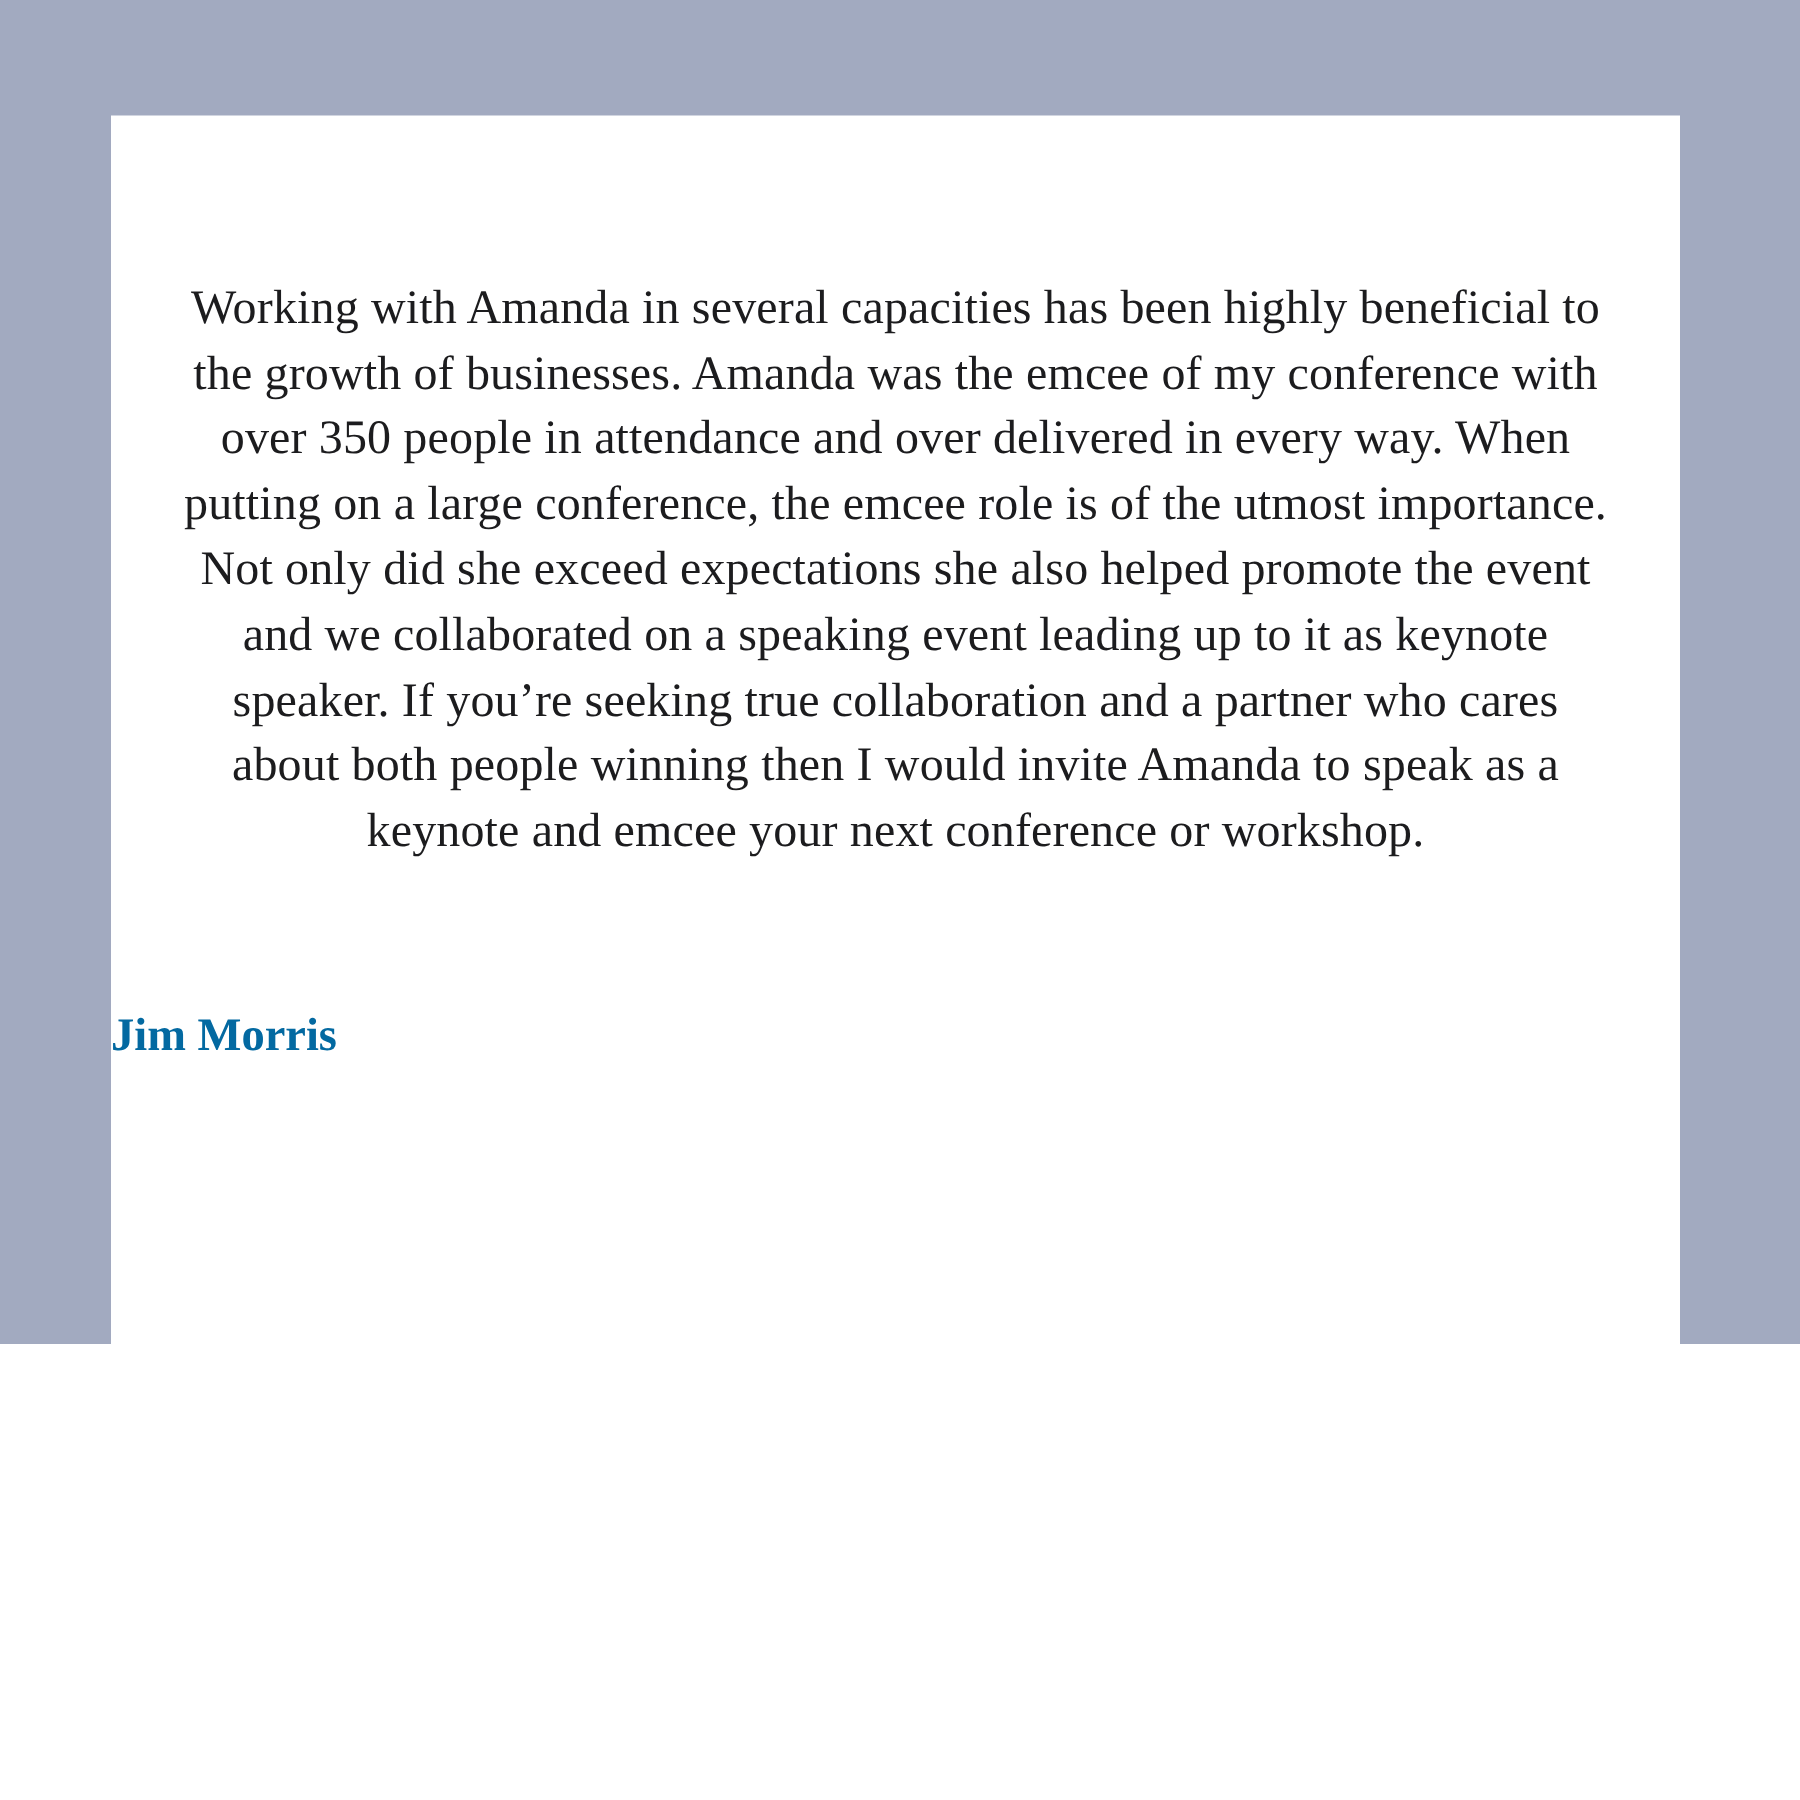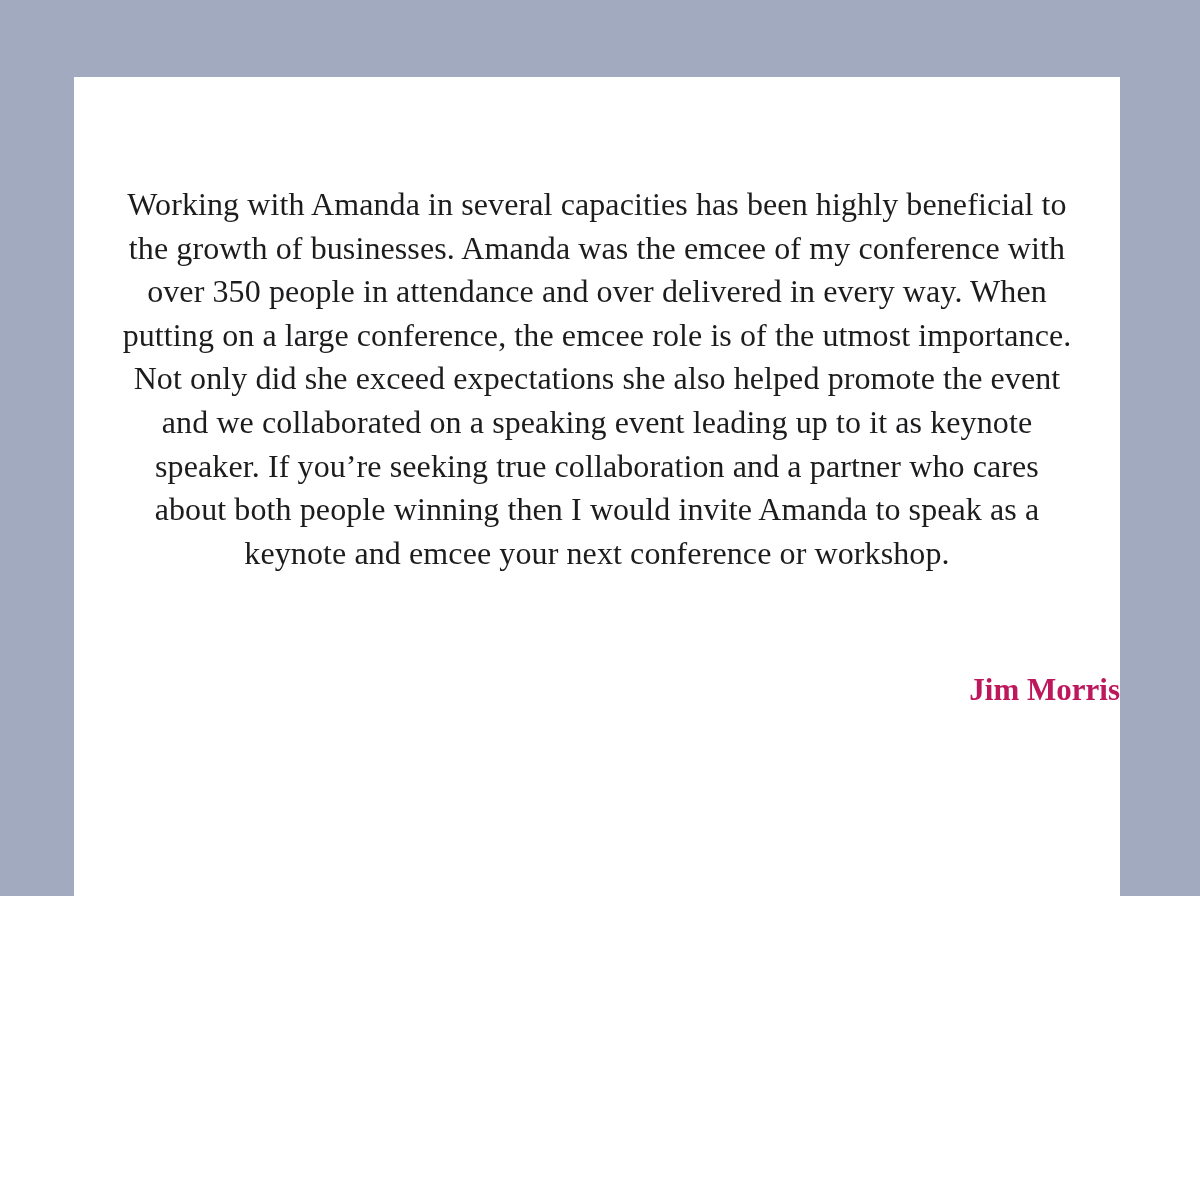--- a/index.html
+++ b/index.html
@@ -28,22 +28,22 @@
     margin-top: 106px;
     width: 960px;
     text-align: center;
     font-size: 32px;
     line-height: 43.6px;
     color: #1c1c1e;
     letter-spacing: 0.1px;
   }
   .signature {
     margin-top: 94px;
-    text-align: right;
-    color: #be185d;
+    text-align: left;
+    color: #0369a1;
   }
   .signature .name {
     font-size: 31px;
     font-weight: bold;
     line-height: 42px;
     margin: 0;
   }
   .signature .title {
     margin: 0 auto;
     margin-top: 1px;

